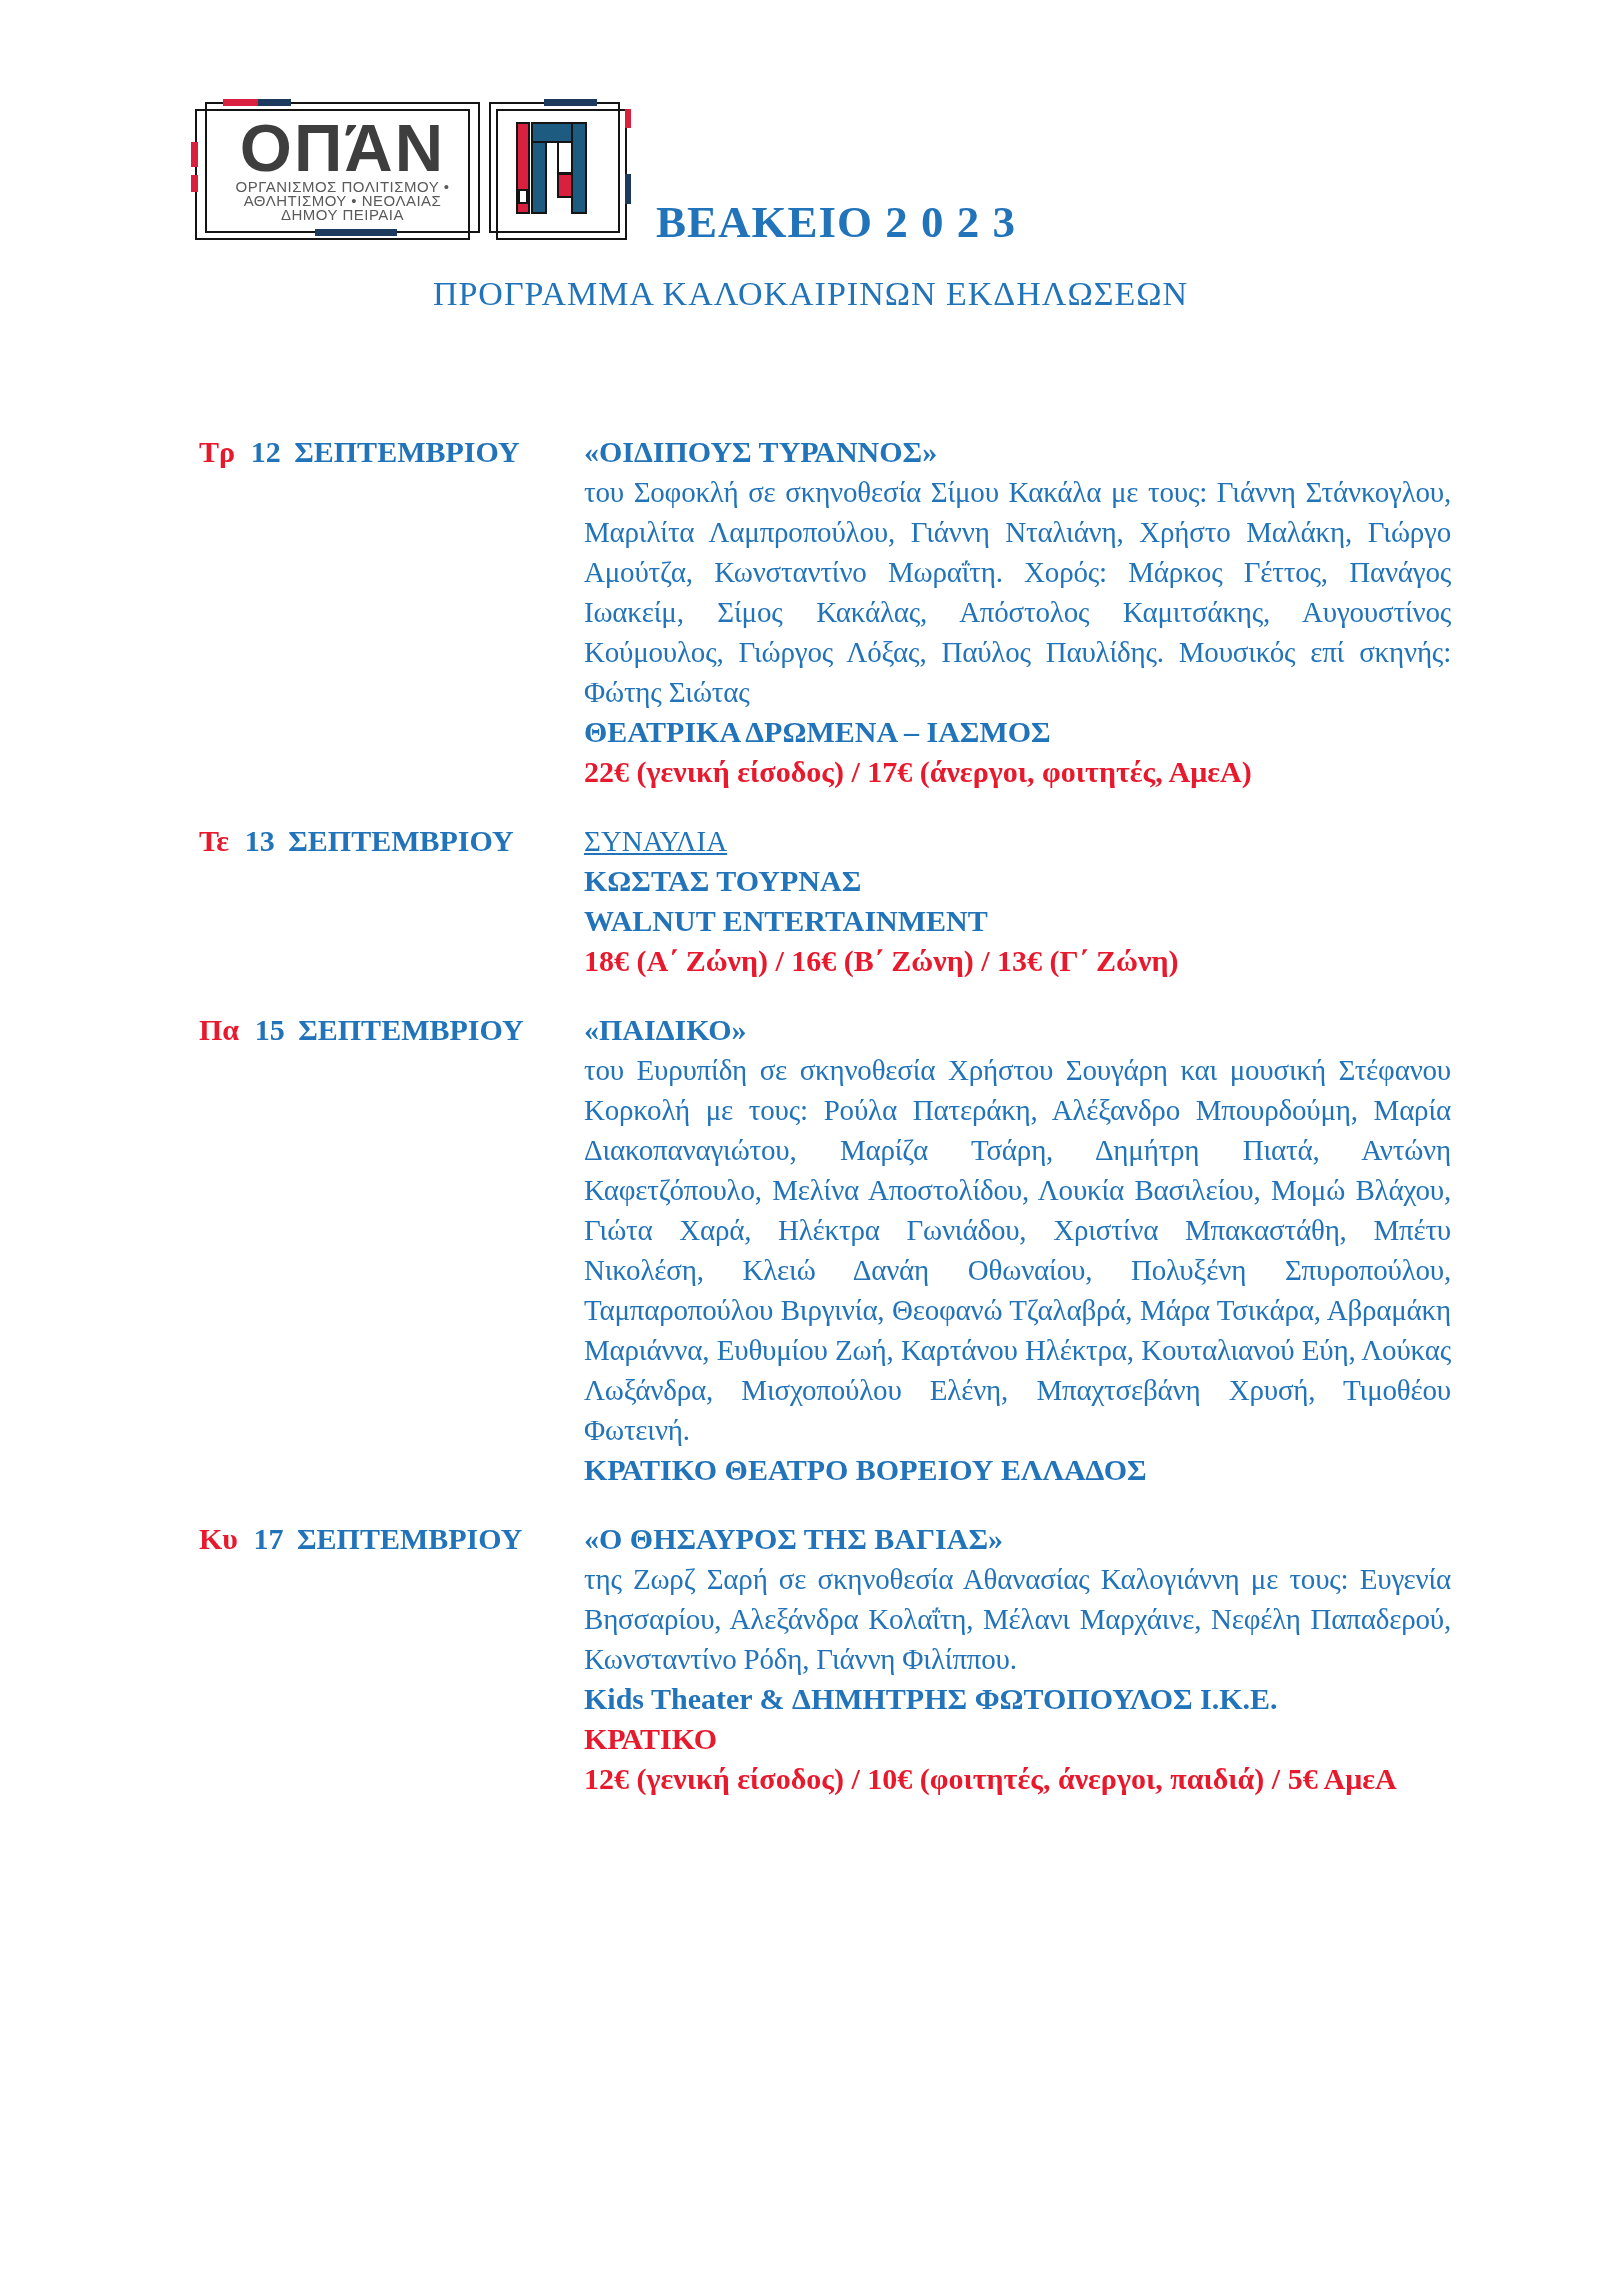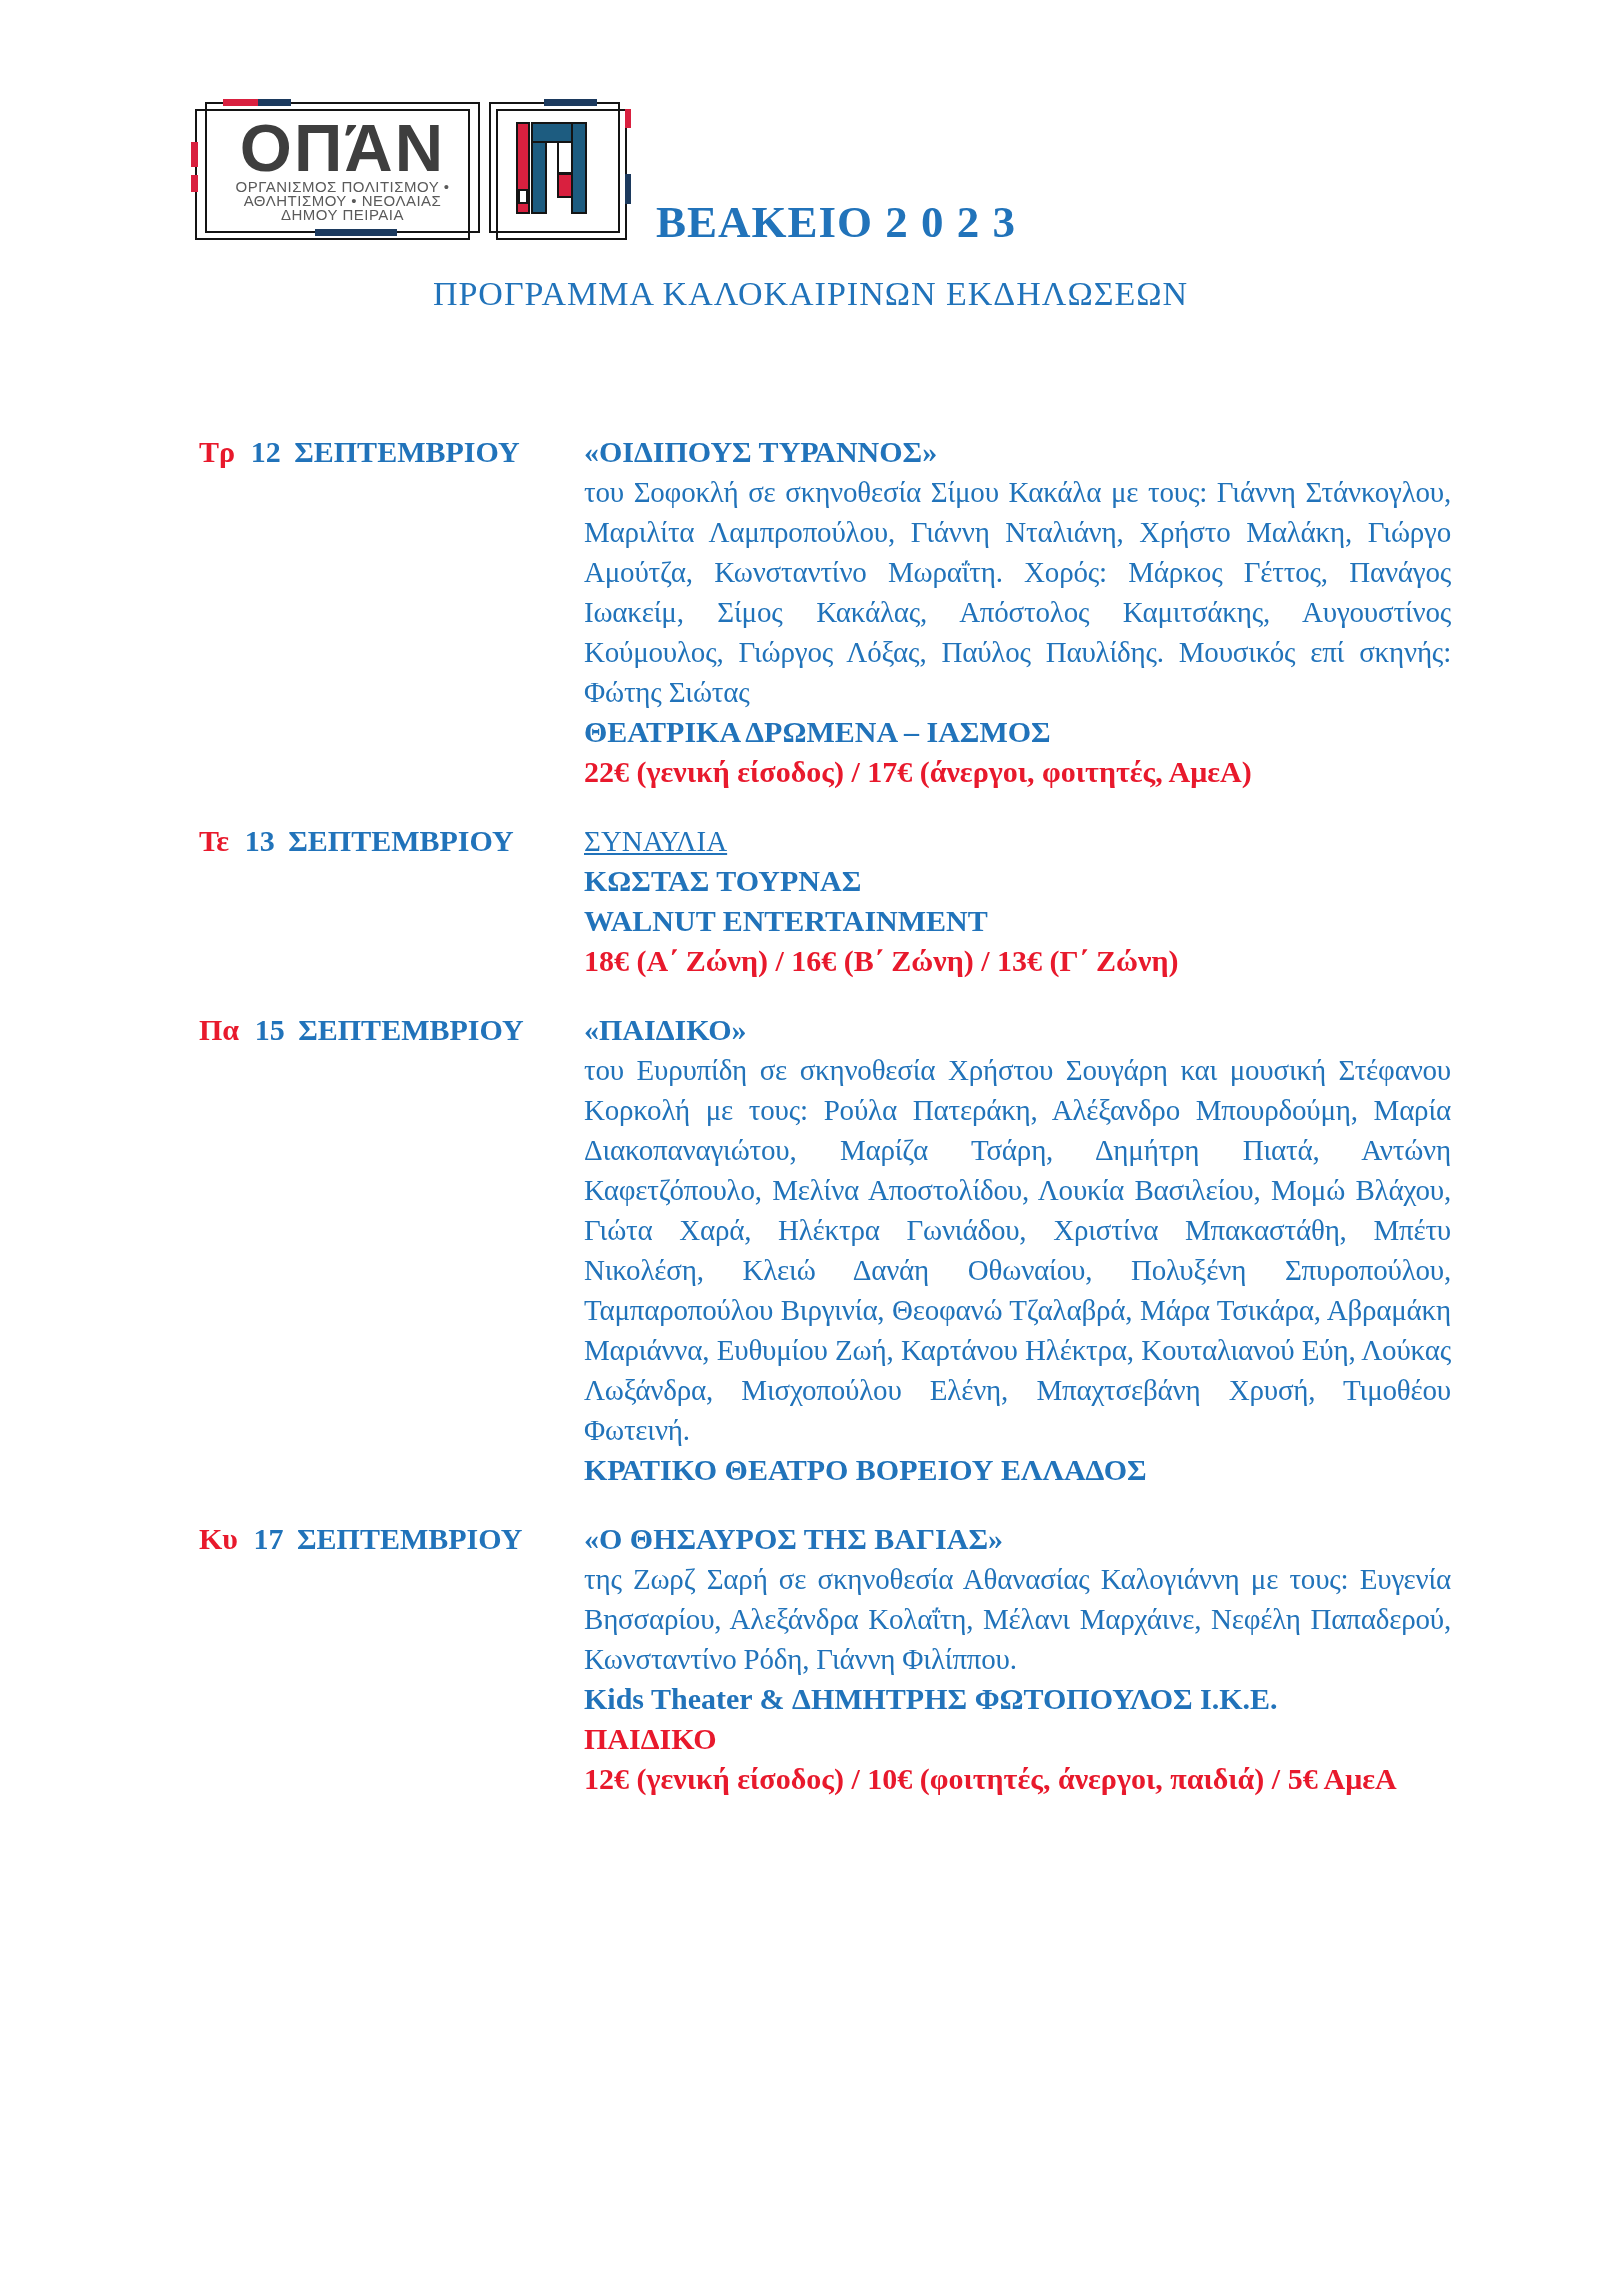--- a/index.html
+++ b/index.html
@@ -147,19 +147,19 @@
   </div>
 
   <div class="event">
     <div class="date">
       <span class="day">Κυ</span><span class="dm">17 ΣΕΠΤΕΜΒΡΙΟΥ</span>
     </div>
     <div class="content">
           <div class="line title">«Ο ΘΗΣΑΥΡΟΣ ΤΗΣ ΒΑΓΙΑΣ»</div>
           <div class="line body">της Ζωρζ Σαρή σε σκηνοθεσία Αθανασίας Καλογιάννη με τους: Ευγενία Βησσαρίου, Αλεξάνδρα Κολαΐτη, Μέλανι Μαρχάινε, Νεφέλη Παπαδερού, Κωνσταντίνο Ρόδη, Γιάννη Φιλίππου.</div>
           <div class="line venue">Kids Theater &amp; ΔΗΜΗΤΡΗΣ ΦΩΤΟΠΟΥΛΟΣ Ι.Κ.Ε.</div>
-          <div class="line category">ΠΑΙΔΙΚΟ</div>
+          <div class="line category">ΚΡΑΤΙΚΟ</div>
           <div class="line price">12€ (γενική είσοδος) / 10€ (φοιτητές, άνεργοι, παιδιά) / 5€ ΑμεΑ</div>
         </div>
   </div>
 </div>
 </div>
 
 
 </body></html>

